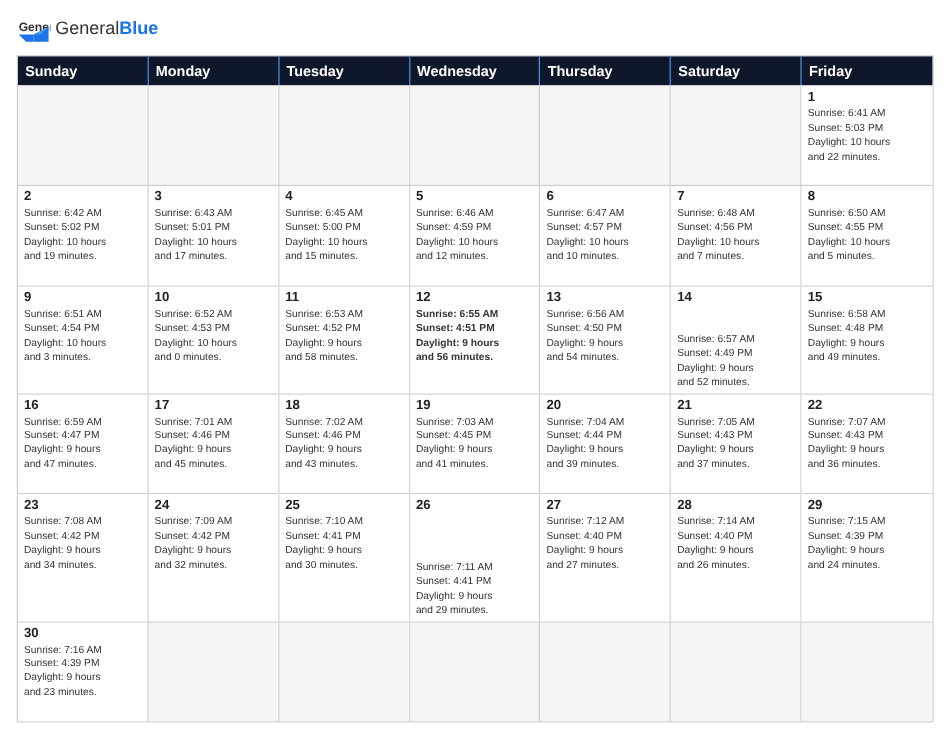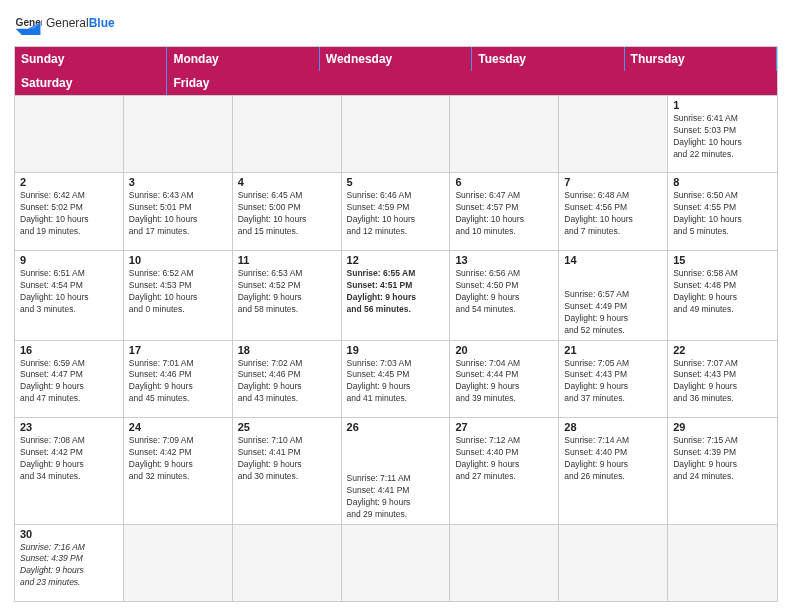--- a/index.html
+++ b/index.html
@@ -46,22 +46,22 @@
       color: #555;
     }
     .calendar {
       flex: 1;
       display: flex;
       flex-direction: column;
       border: 1px solid #ccc;
     }
     .cal-header {
       display: grid;
-      grid-template-columns: repeat(5, 1fr);
-      background: #be185d;
+      grid-template-columns: repeat(7, 1fr);
+      background: #0f172a;
     }
     .cal-header-cell {
       color: #fff;
       font-size: 12px;
       font-weight: bold;
       padding: 5px 6px;
       border-right: 1px solid #4a93ea;
       text-align: left;
     }
     .cal-header-cell:last-child { border-right: none; }
@@ -104,37 +104,37 @@
 <div class="page">
   <div class="header">
     <div class="logo">
       <svg class="logo-icon" viewBox="0 0 36 36">
         <text x="2" y="20" font-size="13" font-weight="bold" fill="#333" font-family="Arial">General</text>
         <polygon points="2,24 18,24 18,32 10,32" fill="#1a73e8"></polygon>
         <polygon points="18,24 34,16 34,32 18,32" fill="#1a73e8"></polygon>
         <polygon points="18,24 34,16 26,24" fill="#4a93ea"></polygon>
       </svg>
       <div style="display:flex;flex-direction:column;line-height:1.1;">
-        <span style="font-size:12px;color:#333;font-family:Arial;">
+        <span style="font-size:15px;color:#333;font-family:Arial;">
           <span style="color:#333;">General</span><span style="color:#1a73e8;font-weight:bold;">Blue</span>
         </span>
       </div>
     </div>
     <div class="title-area">
       <div class="month-title"></div>
       <div class="subtitle"></div>
     </div>
   </div>
 
   <div class="calendar">
     <div class="cal-header">
     <div class="cal-header-cell">Sunday</div>
         <div class="cal-header-cell">Monday</div>
+        <div class="cal-header-cell">Tuesday</div>
         <div class="cal-header-cell">Wednesday</div>
-        <div class="cal-header-cell">Tuesday</div>
         <div class="cal-header-cell">Thursday</div>
         <div class="cal-header-cell">Saturday</div>
         <div class="cal-header-cell">Friday</div>
       </div>
     <div class="cal-body">
     <div class="cal-row">
           <div class="cal-cell empty"></div>
           <div class="cal-cell empty"></div>
           <div class="cal-cell empty"></div>
           <div class="cal-cell empty"></div>
@@ -348,21 +348,21 @@
             <div class="day-num">29</div>
             <div class="day-info" style="white-space: pre-line;">Sunrise: 7:15 AM
 Sunset: 4:39 PM
 Daylight: 9 hours
 and 24 minutes.</div>
           </div>
         </div>
         <div class="cal-row">
           <div class="cal-cell">
             <div class="day-num">30</div>
-            <div class="day-info" style="white-space: pre-line; font-style: italic;">Sunrise: 7:16 AM
+            <div class="day-info" style="white-space: pre-line;">Sunrise: 7:16 AM
 Sunset: 4:39 PM
 Daylight: 9 hours
 and 23 minutes.</div>
           </div>
           <div class="cal-cell empty"></div>
           <div class="cal-cell empty"></div>
           <div class="cal-cell empty"></div>
           <div class="cal-cell empty"></div>
           <div class="cal-cell empty"></div>
           <div class="cal-cell empty"></div>

